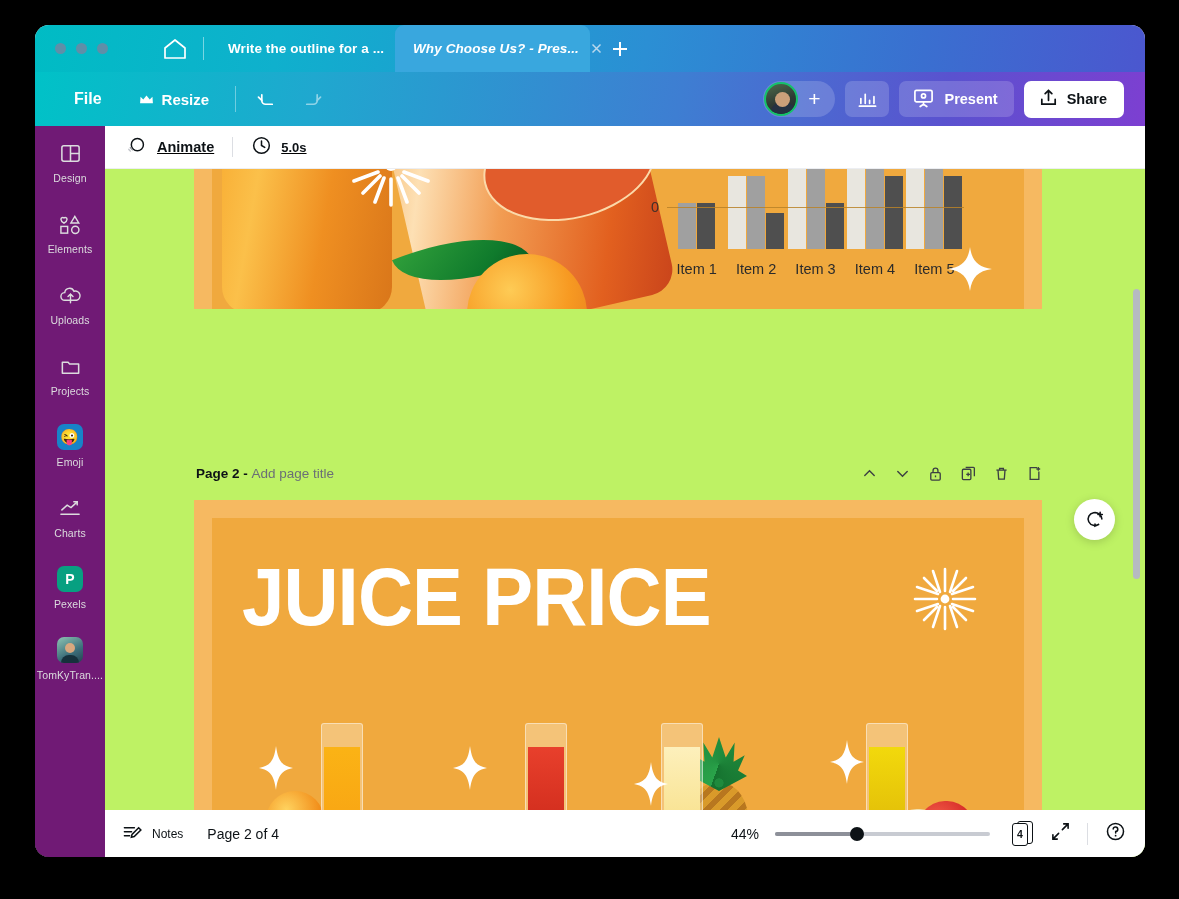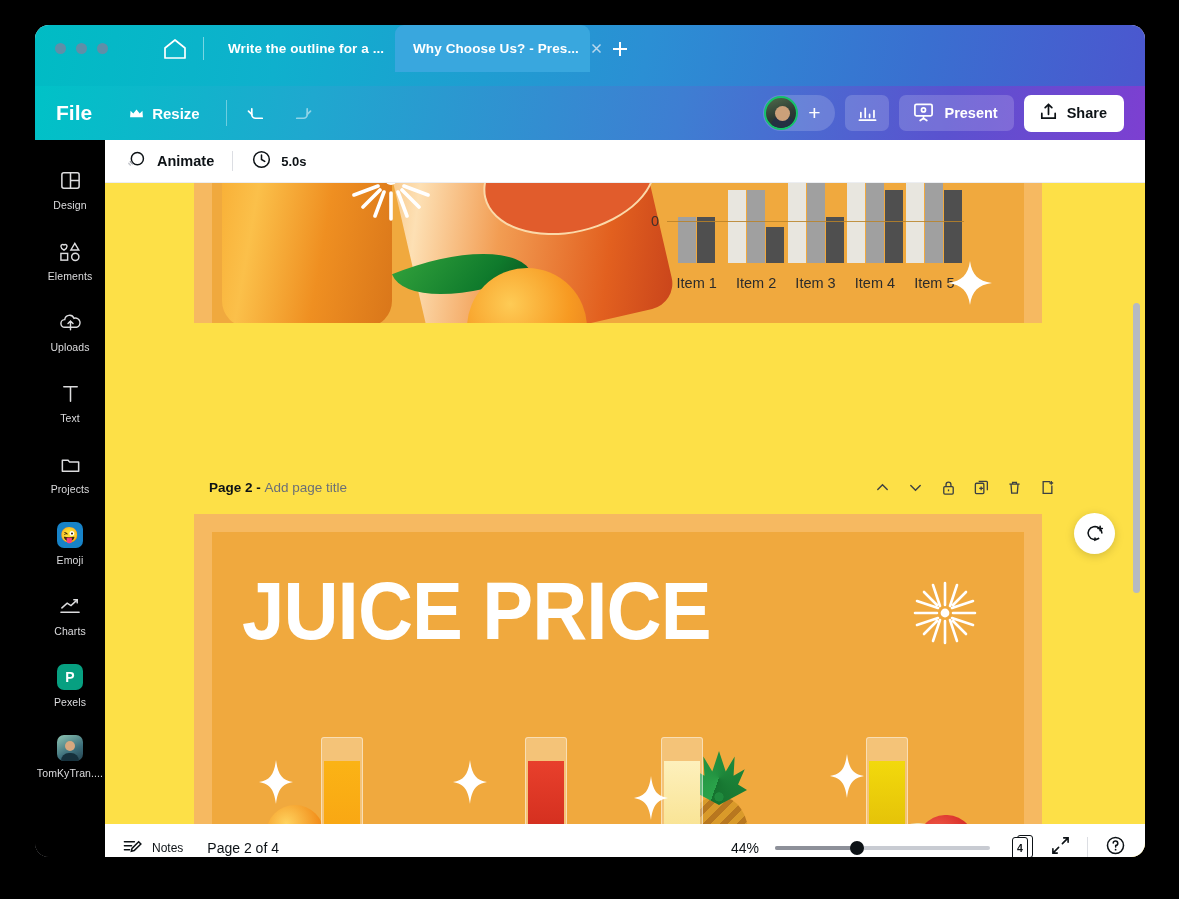--- a/index.html
+++ b/index.html
@@ -3,42 +3,42 @@
 <meta charset="utf-8">
 <style>
   * { box-sizing: border-box; margin:0; padding:0; }
   html,body{ width:1179px; height:899px; background:#000; overflow:hidden;
     font-family:"Liberation Sans", sans-serif; }
 
   #frame{ position:absolute; left:35px; top:25px; width:1110px; height:832px;
     border-radius:14px; overflow:hidden; background:#fff; }
 
   
-  #tabstrip{ position:relative; height:61px;
+  #tabstrip{ position:relative; height:47px;
     background:linear-gradient(100deg,#00bcc4 0%,#0fb0cd 22%,#2b8fd4 55%,#3a6fd0 80%,#4b57cf 100%); }
   .dots{ position:absolute; left:20px; top:18px; display:flex; gap:10px; }
   .dots i{ width:11px; height:11px; border-radius:50%; background:#5f8fa8; display:block;}
   #home-btn{ position:absolute; left:126px; top:11px; width:28px; height:26px; }
   #tab-div{ position:absolute; left:168px; top:12px; width:1px; height:23px; background:rgba(255,255,255,.45);}
   .tab{ position:absolute; top:0; height:47px; display:flex; align-items:center;
     padding:0 12px 0 18px; gap:10px; }
   .tab .tlabel{ color:#fff; font-size:13.5px; font-weight:700; white-space:nowrap;
     letter-spacing:.1px; }
   .tab.inactive{ left:175px; width:185px; }
   .tab.active{ left:360px; width:195px; background:#39a7de;
-    border-radius:9px 9px 0 0; }
+    border-radius:9px 9px 0 0;font-style:italic; }
   .tab.active .tlabel{ color:#fff; }
   .tclose{ width:15px; height:15px; opacity:.8; flex:0 0 auto; }
   #newtab{ position:absolute; left:572px; top:12px; width:26px; height:24px; }
 
   
   #toolbar{ position:relative; height:54px;
     background:linear-gradient(100deg,#00c2c7 0%,#1fa8cf 25%,#3e7ed2 58%,#5a52cf 82%,#7d3fd1 100%);
     display:flex; align-items:center; }
-  #file-btn{ margin-left:21px; color:#fff; font-size:21px; font-weight:700; }
+  #file-btn{ margin-left:39px; color:#fff; font-size:16px; font-weight:700; }
   #resize-btn{ margin-left:37px; color:#fff; font-size:15px; font-weight:700;
     display:flex; align-items:center; gap:8px; }
   #tb-div{ margin-left:26px; width:1px; height:26px; background:rgba(255,255,255,.38);}
   #undo-btn,#redo-btn{ width:34px; height:30px; margin-left:14px; display:flex;
     align-items:center; justify-content:center; }
   #redo-btn{ margin-left:10px; opacity:.5; }
   #tb-right{ margin-left:auto; display:flex; align-items:center; gap:10px;
     padding-right:21px; }
   #avatar-group{ display:flex; align-items:center; background:rgba(255,255,255,.17);
     border-radius:22px; height:36px; padding-right:6px; }
@@ -55,46 +55,46 @@
     border-radius:7px; display:flex; align-items:center; justify-content:center; }
   #present-btn{ height:36px; background:rgba(255,255,255,.17); border-radius:7px;
     display:flex; align-items:center; gap:9px; padding:0 16px 0 13px; }
   #present-btn span{ color:#fff; font-size:14.5px; font-weight:700; }
   #share-btn{ height:37px; background:#fff; border-radius:7px; display:flex;
     align-items:center; gap:8px; padding:0 17px 0 14px; }
   #share-btn span{ color:#0d1216; font-size:14.5px; font-weight:700; }
 
   
   #body{ position:relative; height:731px; display:flex; background:#1b1b1e; }
-  #sidebar{ width:70px; background:#000000; padding-top:13px; flex:0 0 70px; }
+  #sidebar{ width:70px; background:#701a75; flex:0 0 70px; }
   .sb-item{ height:71px; display:flex; flex-direction:column; align-items:center;
     justify-content:center; gap:5px; }
   .sb-ico{ height:28px; display:flex; align-items:center; justify-content:center; }
   .sb-lab{ color:#dcdcde; font-size:10.5px; letter-spacing:.1px; white-space:nowrap; }
   .sb-sq{ width:26px; height:26px; border-radius:7px; display:flex; align-items:center;
     justify-content:center; font-size:15px; }
 
   
-  #editor{ flex:1; background:#fde047; position:relative; overflow:hidden; }
+  #editor{ flex:1; background:#bef264; position:relative; overflow:hidden;text-decoration:underline; }
   #animbar{ height:43px; background:#fff; display:flex; align-items:center;
     padding-left:20px; gap:0; border-bottom:1px solid #eceef2; }
   #animate-btn{ display:flex; align-items:center; gap:10px; }
   #animate-btn span{ font-size:14.5px; font-weight:700; color:#0d1216; }
   #anim-div{ width:1px; height:20px; background:#dcdee3; margin:0 18px; }
   #duration-btn{ display:flex; align-items:center; gap:9px; }
   #duration-btn span{ font-size:13px; font-weight:700; color:#0d1216; }
 
   #canvas{ position:absolute; left:0; top:43px; right:0; bottom:0; overflow:hidden; }
 
   .page{ position:absolute; left:89px; width:848px; background:#f6b961; }
   #page1{ top:-130px; height:270px; }
   #page2{ top:331px; height:460px; }
 
   
-  #p2head{ position:absolute; left:104px; top:288px; width:848px; height:32px;
+  #p2head{ position:absolute; left:91px; top:288px; width:848px; height:32px;
     display:flex; align-items:center;justify-content:flex-end; }
   #p2-title{ font-size:13.5px; font-weight:700; color:#0d1216; }
   #p2-title em{ font-style:normal; font-weight:400; color:#6b6f76; }
   #p2-actions{ margin-left:auto; display:flex; align-items:center; gap:14px; }
   .pact{ width:19px; height:19px; display:flex; align-items:center; justify-content:center; }
 
   
   .slideinner{ position:absolute; left:18px; right:18px; top:0; bottom:0;
     background:#f0a93e; overflow:hidden; }
   #can1{ position:absolute; left:10px; top:-6px; width:170px; height:280px;
@@ -315,28 +315,20 @@
       <div class="sb-item">
         <span class="sb-ico">
           <svg viewBox="0 0 26 24" width="25" height="23" fill="none" stroke="#dcdcde" stroke-width="1.5" stroke-linecap="round">
             <path d="M7 17 a4 4 0 0 1 0-8 a5 5 0 0 1 9.6-1.4 A4.2 4.2 0 0 1 19.5 17 Z"></path>
             <path d="M13 19.5 V10.5 M10.4 13 L13 10.4 L15.6 13"></path>
           </svg>
         </span>
         <span class="sb-lab">Uploads</span>
       </div>
 
-      <div class="sb-item">
-        <span class="sb-ico">
-          <svg viewBox="0 0 24 24" width="23" height="23" fill="none" stroke="#dcdcde" stroke-width="1.6" stroke-linecap="round">
-            <path d="M5 5 H19 M12 5 V20"></path>
-          </svg>
-        </span>
-        <span class="sb-lab">Text</span>
-      </div>
 
       <div class="sb-item">
         <span class="sb-ico">
           <svg viewBox="0 0 24 24" width="23" height="23" fill="none" stroke="#dcdcde" stroke-width="1.6">
             <path d="M3.5 19 V7.5 h6 l1.6 2 h9.4 V19 Z" stroke-linejoin="round"></path>
           </svg>
         </span>
         <span class="sb-lab">Projects</span>
       </div>
 

